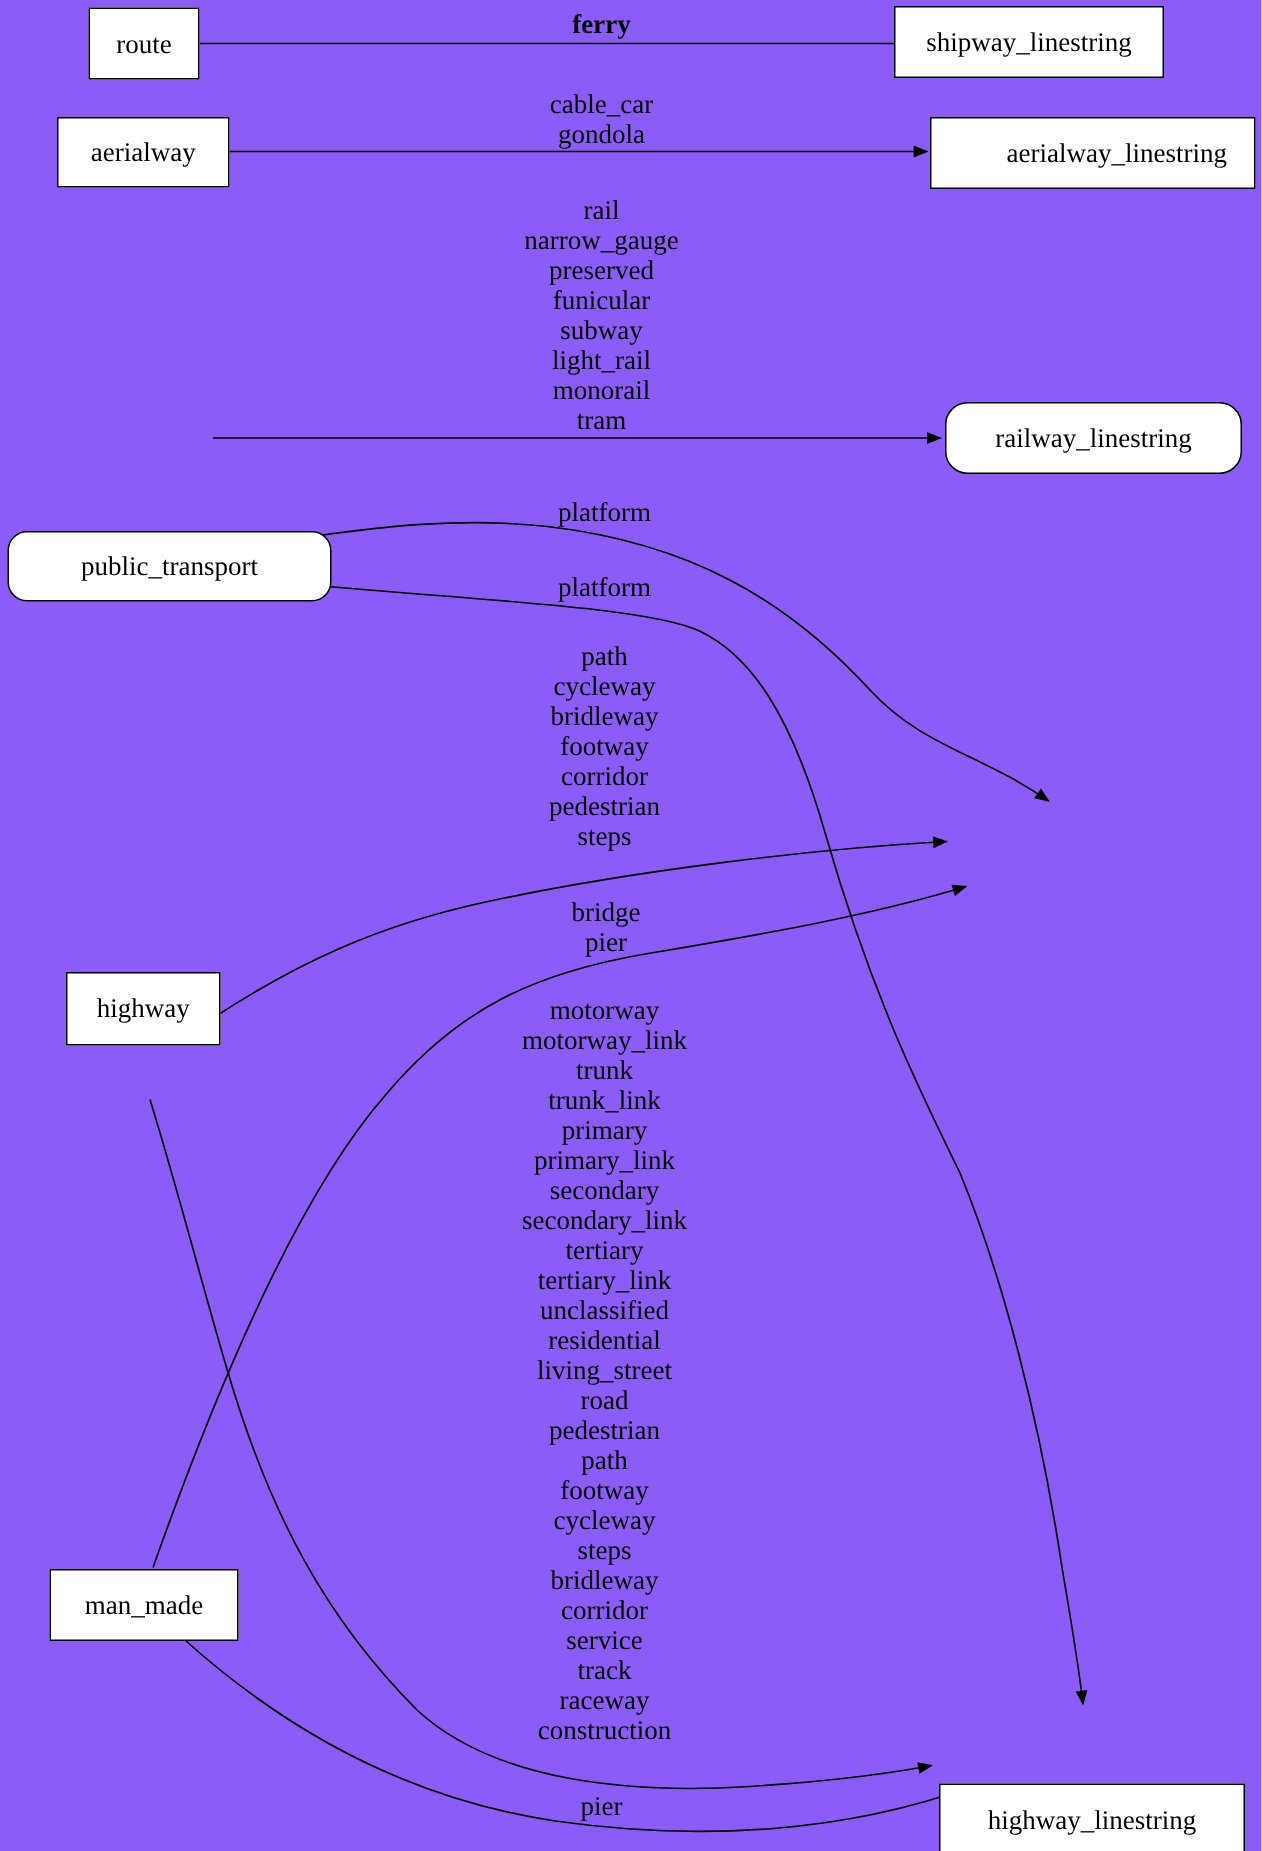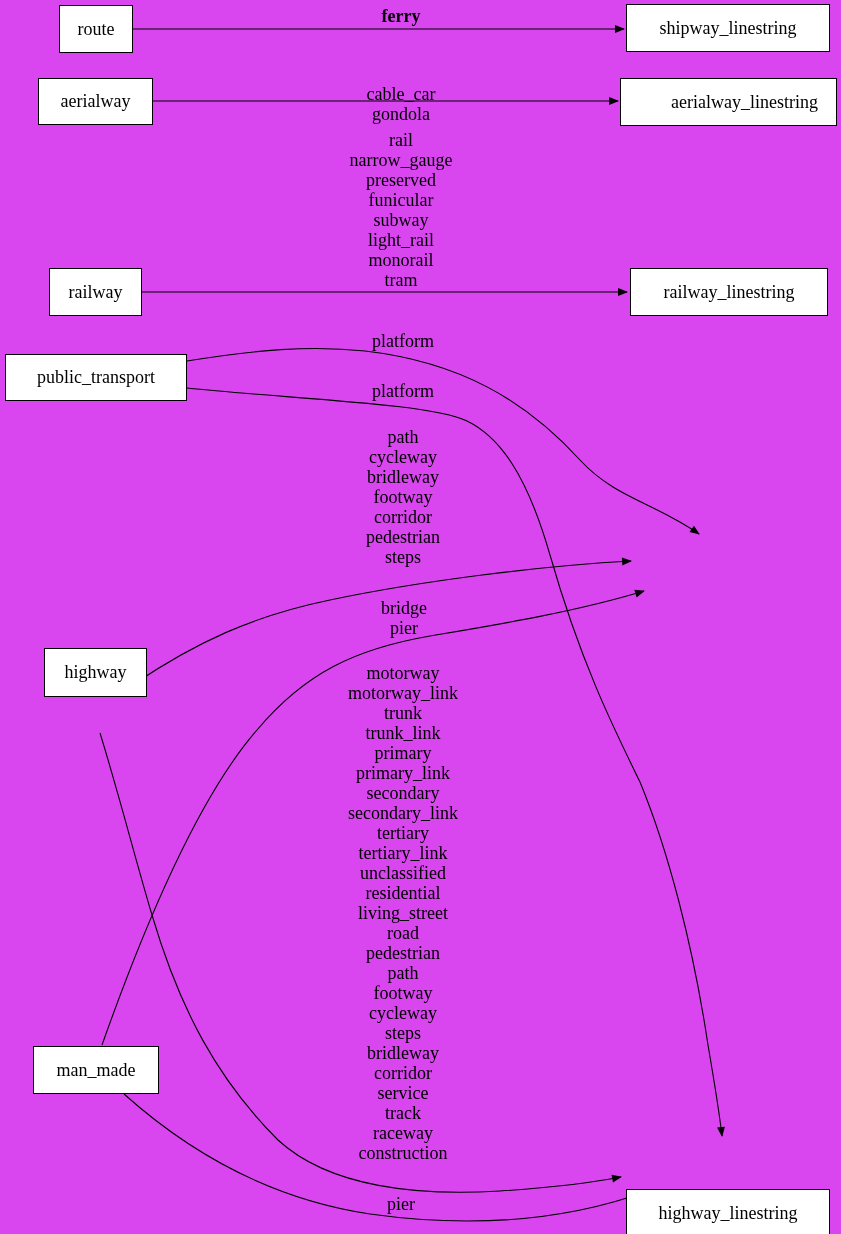--- a/index.html
+++ b/index.html
@@ -5,21 +5,21 @@
   html, body {
     margin: 0;
     padding: 0;
     background: #ffffff;
     font-family: "Liberation Serif", "DejaVu Serif", serif;
   }
   .canvas {
     position: relative;
     width: 841px;
     height: 1234px;
-    background: #d946ef;
+    background: #8b5cf6;
     overflow: hidden;
   }
   .edges-svg {
     position: absolute;
     left: 0;
     top: 0;
     width: 841px;
     height: 1234px;
   }
   .edges-svg path.edge {
@@ -75,31 +75,30 @@
 
     <path class="edge" d="M 102 1045 C 148 915 202 793 257 730 C 305 673 355 649 430 636 C 495 625 575 612 644 591" marker-end="url(#arrow)"></path>
 
     <path class="edge" d="M 100 733 C 120 798 135 858 152 915 C 180 1010 218 1080 278 1140 C 330 1188 420 1196 500 1191 C 560 1187 595 1182 621 1177" marker-end="url(#arrow)"></path>
 
     <path class="edge" d="M 124 1094 C 190 1153 270 1199 370 1214 C 470 1228 565 1221 648 1191" marker-end="url(#arrow)"></path>
   </svg>
 
   <div class="node" style="left:59px;  top:5px;    width:74px;  height:48px;">route</div>
   <div class="node" style="left:38px;  top:78px;   width:115px; height:47px;">aerialway</div>
-  <div class="node" style="left:49px;  top:268px;  width:93px;  height:48px;">railway</div>
-  <div class="node" style="left:5px;   top:354px;  width:182px; height:47px;">public_transport</div>
+  <div class="node" style="left:5px;   top:354px;  width:216px; height:47px;border-radius:13px;">public_transport</div>
   <div class="node" style="left:44px;  top:648px;  width:103px; height:49px;">highway</div>
   <div class="node" style="left:33px;  top:1046px; width:126px; height:48px;">man_made</div>
-  <div class="node" style="left:626px; top:4px;    width:204px; height:48px;">shipway_linestring</div>
+  <div class="node" style="left:596px; top:4px;    width:180px; height:48px;">shipway_linestring</div>
   <div class="node" style="left:620px; top:78px;   width:217px; height:48px;padding-left:32px;">aerialway_linestring</div>
-  <div class="node" style="left:630px; top:268px;  width:198px; height:48px;">railway_linestring</div>
+  <div class="node" style="left:630px; top:268px;  width:198px; height:48px;border-radius:15px;">railway_linestring</div>
   <div class="node" style="left:626px; top:1189px; width:204px; height:49px;">highway_linestring</div>
 
   <div class="edge-label" style="left:401px; top:6px;font-weight:bold;">ferry</div>
-  <div class="edge-label" style="left:401px; top:59px;margin-top:25px;">cable_car
+  <div class="edge-label" style="left:401px; top:59px;">cable_car
 gondola</div>
   <div class="edge-label" style="left:401px; top:130px;">rail
 narrow_gauge
 preserved
 funicular
 subway
 light_rail
 monorail
 tram</div>
   <div class="edge-label" style="left:403px; top:331px;">platform</div>

